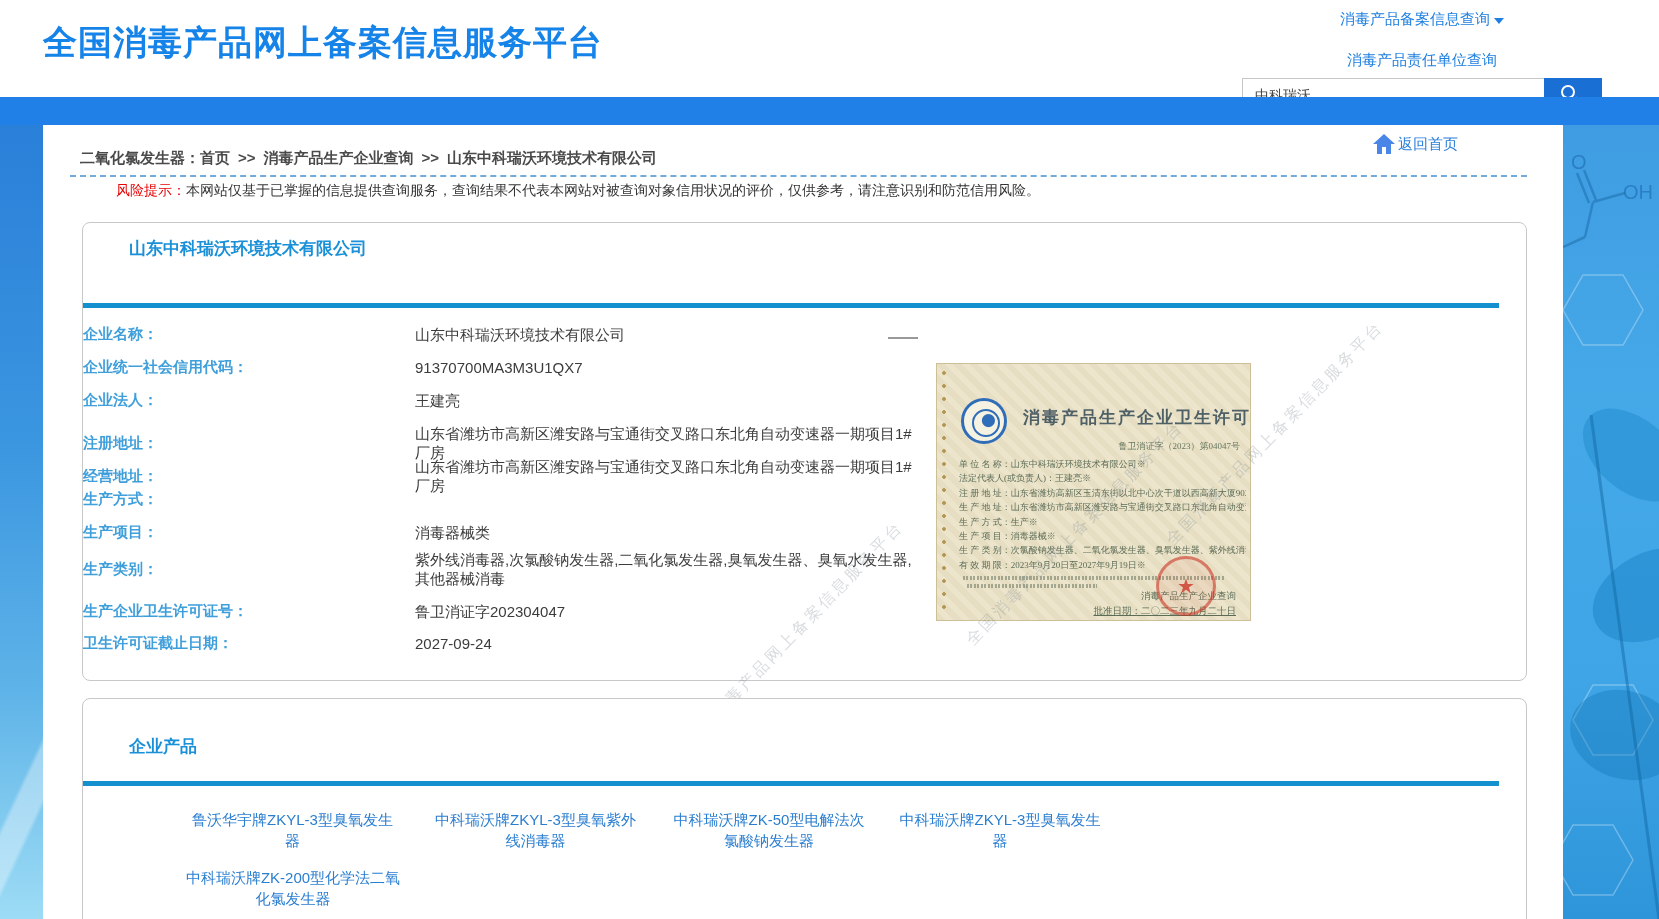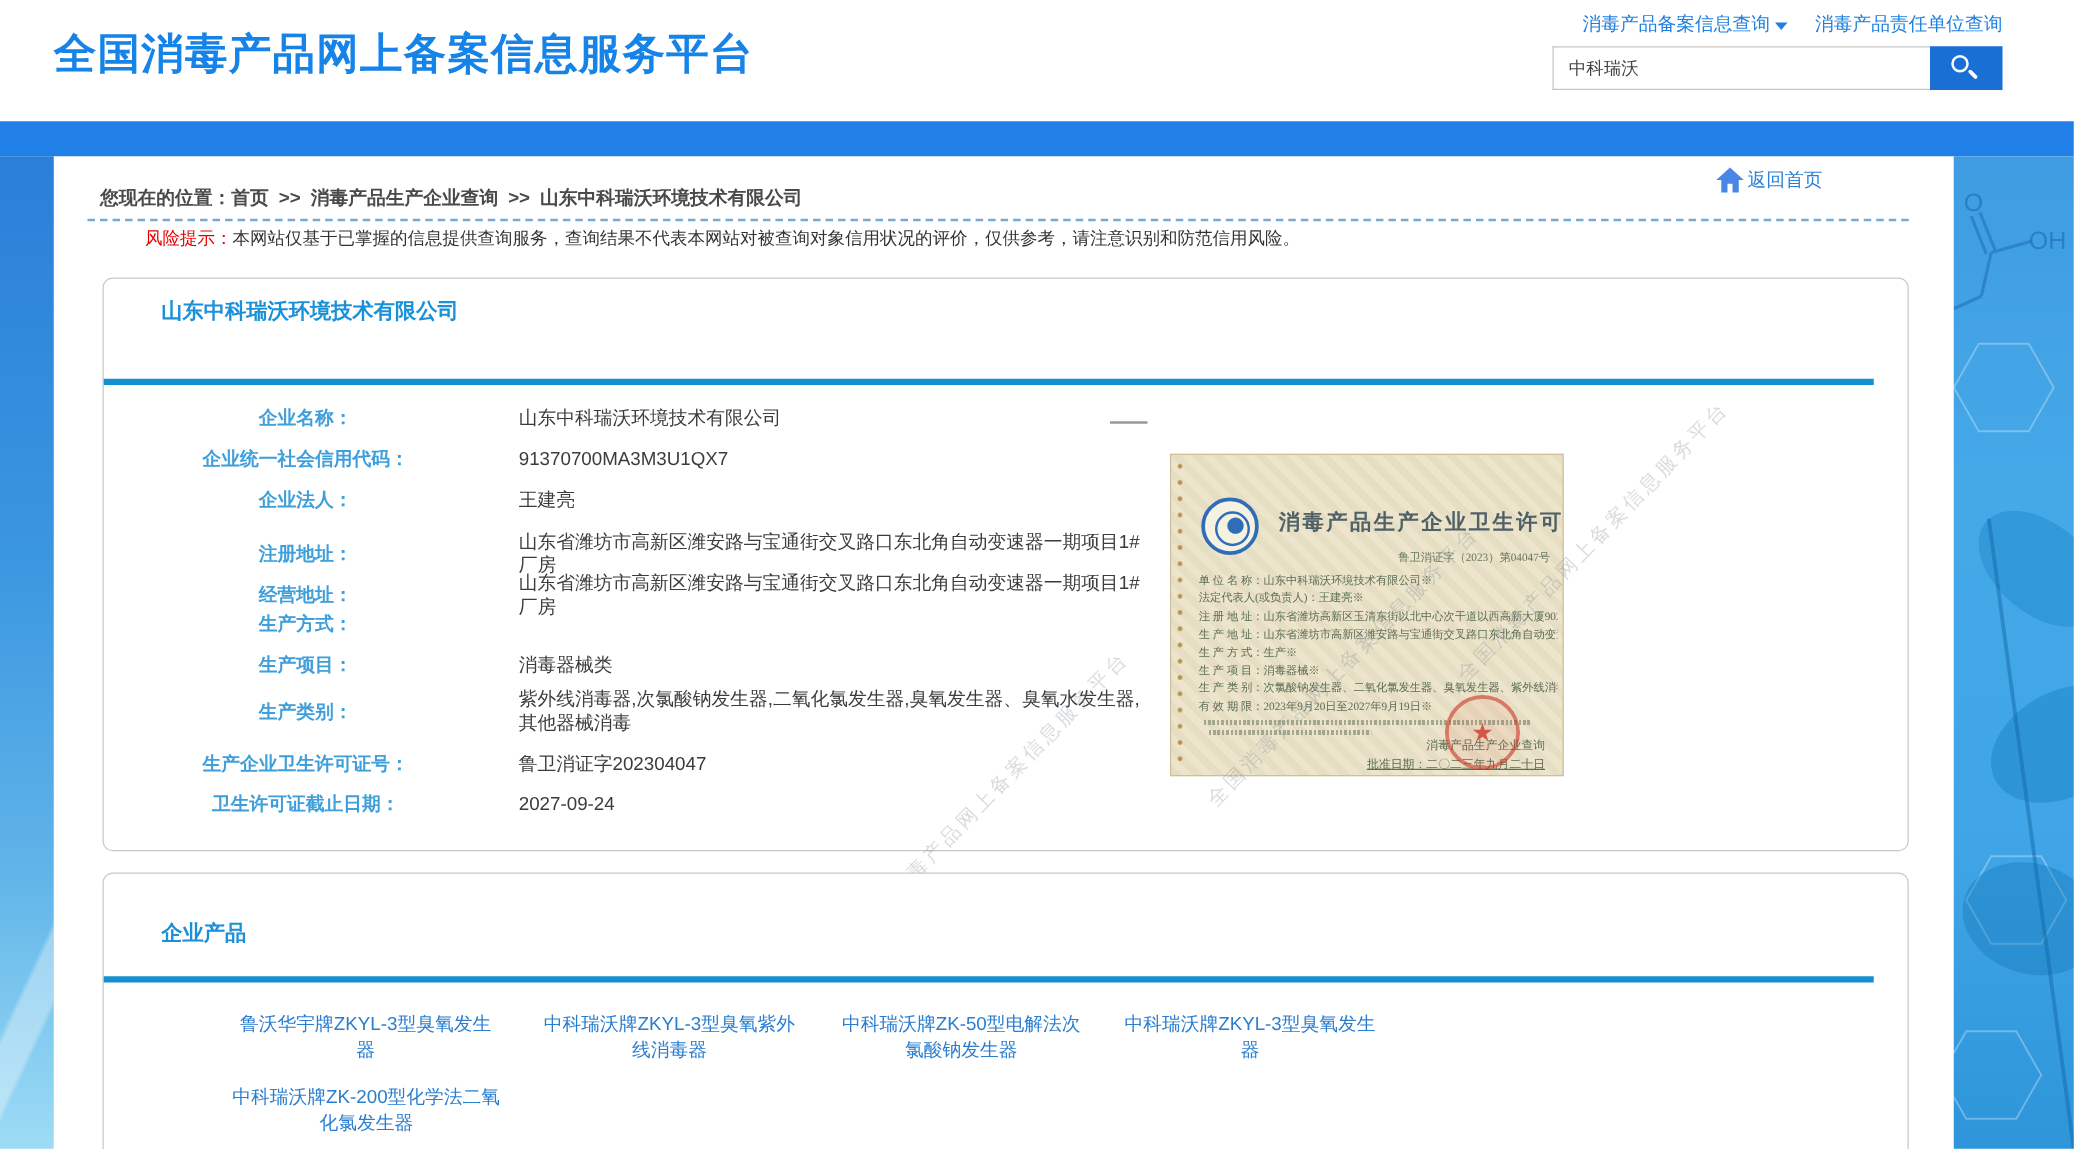--- a/index.html
+++ b/index.html
@@ -3,21 +3,21 @@
 <meta charset="utf-8">
 <style>
   * { margin:0; padding:0; box-sizing:border-box; }
   html,body { width:1659px; height:919px; overflow:hidden; background:#fff;
     font-family:"Liberation Sans","DejaVu Sans",sans-serif; }
   .abs { position:absolute; }
 
   
   .site-title { left:43px; top:20px; font-size:34px; font-weight:bold; color:#1583e8; letter-spacing:1px; }
   .header-right { right:57px; top:10px; width:360px; }
-  .top-nav { display:flex; justify-content:flex-end; align-items:center; gap:22px; font-size:15px; color:#1e7fe0; }
+  .top-nav { display:flex; justify-content:flex-end; align-items:center; gap:22px; font-size:15px; color:#1e7fe0;flex-direction:column; }
   .top-nav .navlink { cursor:pointer; white-space:nowrap; }
   .caret { width:0; height:0; border-left:5px solid transparent; border-right:5px solid transparent;
     border-top:6px solid #1e7fe0; display:inline-block; margin-left:4px; }
   .search-row { display:flex; margin-top:8px; height:35px; }
   .search-input { flex:1; border:1px solid #c6c6c6; border-right:none; font-size:14px; color:#444;
     padding:0 12px; outline:none; font-family:inherit; }
   .search-btn { width:58px; background:#1a6fd4; border:none; cursor:pointer; position:relative; }
   .mag { position:absolute; left:17px; top:7px; width:14px; height:14px; border:2.5px solid #fff; border-radius:50%; }
   .mag::after { content:""; position:absolute; left:11px; top:12px; width:9px; height:2.5px; background:#fff;
     transform:rotate(45deg); border-radius:2px; }
@@ -46,21 +46,21 @@
   .card1 { left:82px; top:222px; width:1445px; height:459px; }
   .card2 { left:82px; top:698px; width:1445px; height:260px; }
   .card-title { position:absolute; left:46px; top:14px; font-size:17px; font-weight:bold; color:#1a90d8; }
   .card2 .card-title { top:36px; }
   .underline { position:absolute; left:0; width:1416px; height:5px; background:#1590cf; }
   .card1 .underline { top:80px; }
   .card2 .underline { top:82px; }
 
   
   .frow { position:absolute; left:0; display:flex; align-items:center; font-size:15px; }
-  .flabel { width:323px; text-align:center; color:#3f9fdb; font-weight:bold; flex:none; }
+  .flabel { width:323px; text-align:left; color:#3f9fdb; font-weight:bold; flex:none; }
   .fvalue { margin-left:9px; color:#3c3c3c; max-width:510px; line-height:19px; }
 
   
   .dash-artifact { left:805px; top:114px; width:30px; height:2px; background:#999; position:absolute; }
   .cert { position:absolute; left:853px; top:140px; width:315px; height:258px;
     background:#ece5cc; border:1px solid #cdbf96; overflow:hidden;
     font-family:"Liberation Serif","DejaVu Serif",serif; }
   .cert::before { content:""; position:absolute; inset:0;
     background:repeating-linear-gradient(45deg,rgba(205,190,150,.18) 0 6px,transparent 6px 12px); }
   .cert-holes { position:absolute; left:3px; top:4px; bottom:4px; width:9px;
@@ -142,21 +142,21 @@
     <g>
       <ellipse cx="70" cy="330" rx="58" ry="36" fill="rgba(22,128,195,0.38)" transform="rotate(40 70 330)"></ellipse>
       <ellipse cx="88" cy="470" rx="62" ry="42" fill="rgba(22,128,195,0.45)" transform="rotate(-28 88 470)"></ellipse>
       <ellipse cx="62" cy="610" rx="56" ry="44" fill="rgba(18,118,185,0.38)" transform="rotate(18 62 610)"></ellipse>
     </g>
     <line x1="96" y1="794" x2="28" y2="290" stroke="rgba(15,100,160,0.45)" stroke-width="3"></line>
   </svg>
 </div>
 
 <div class="abs breadcrumb">
-  <span>您现在的位置：</span><span>首页</span><span class="bc-sep">&gt;&gt;</span><span class="bc-link">消毒产品生产企业查询</span><span class="bc-sep">&gt;&gt;</span><span>山东中科瑞沃环境技术有限公司</span>
+  <span>二氧化氯发生器：</span><span>首页</span><span class="bc-sep">&gt;&gt;</span><span class="bc-link">消毒产品生产企业查询</span><span class="bc-sep">&gt;&gt;</span><span>山东中科瑞沃环境技术有限公司</span>
 </div>
 
 <div class="abs back-home">
   <svg width="24" height="22" viewBox="0 0 24 22">
     <path d="M12 1 L23 11 L19 11 L19 21 L14 21 L14 14 L10 14 L10 21 L5 21 L5 11 L1 11 Z" fill="#4a86e8"></path>
   </svg>
   <span>返回首页</span>
 </div>
 
 <div class="abs dashline"></div>

